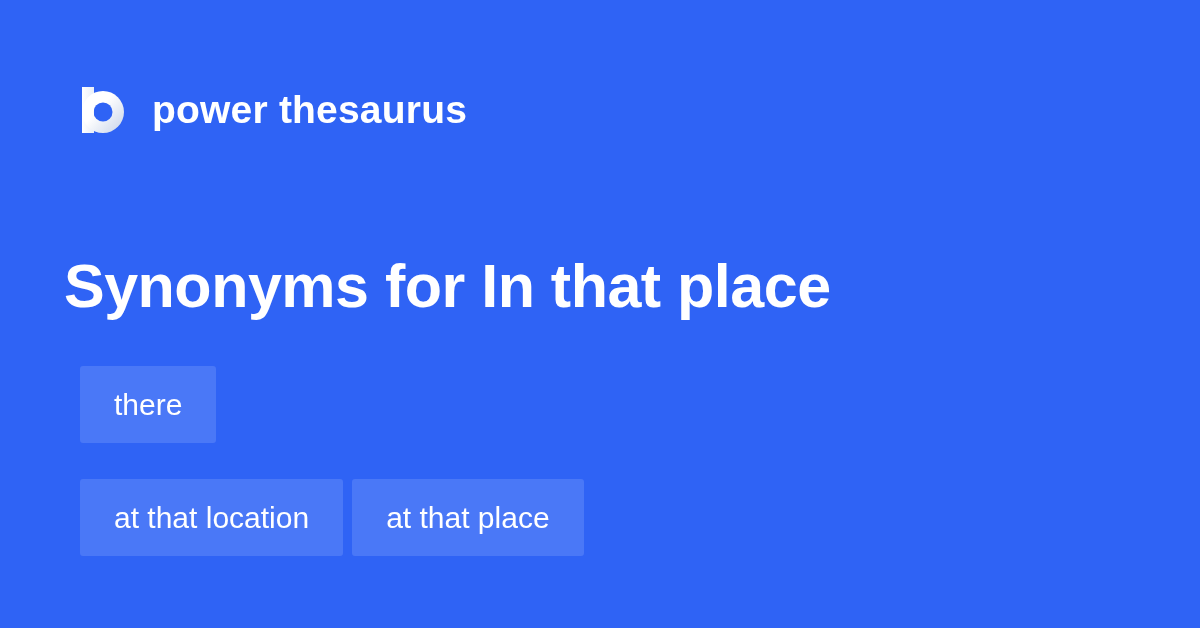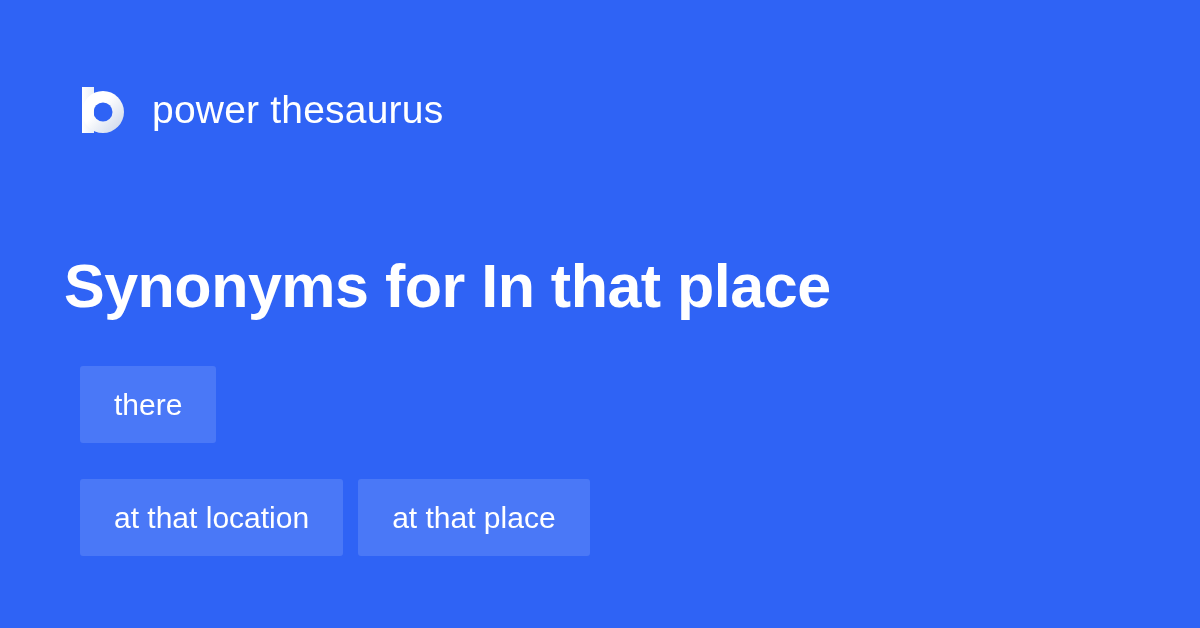--- a/index.html
+++ b/index.html
@@ -36,21 +36,21 @@
     width: 44px;
     height: 46px;
     display: block;
     flex: 0 0 auto;
   }
 
   .brand-word {
     margin-left: 28px;
     color: #FFFFFF;
     font-size: 39px;
-    font-weight: 400;
+    font-weight: 700;
     letter-spacing: 0.2px;
     line-height: 46px;
     white-space: nowrap;
   }
 
   
   .headline {
     position: absolute;
     left: 64px;
     top: 199px;
@@ -64,21 +64,21 @@
   }
 
   
   .chips {
     position: absolute;
     left: 80px;
     top: 366px;
     width: 1060px;
     display: flex;
     flex-wrap: wrap;
-    gap: 18px 15px;
+    gap: 18px 9px;
     align-content: flex-start;
   }
 
   .chip {
     background: #4A78F7;
     border-radius: 3px;
     height: 77px;
     box-sizing: border-box;
     display: flex;
     align-items: center;

